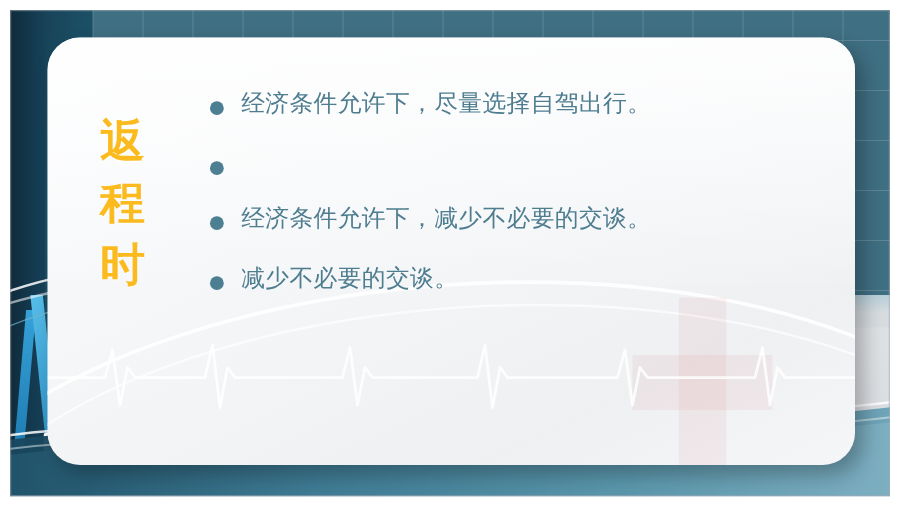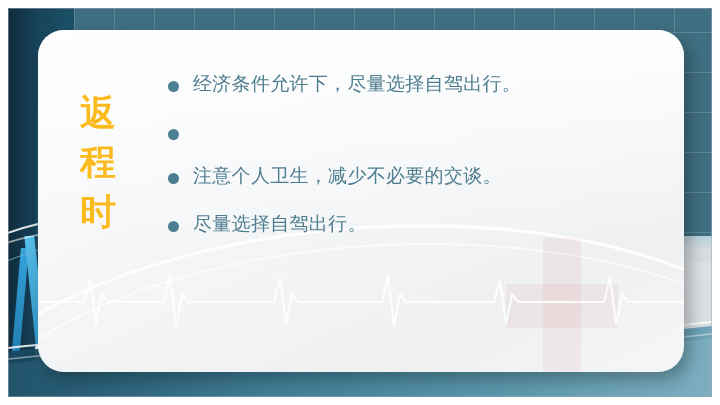--- a/index.html
+++ b/index.html
@@ -372,26 +372,26 @@
           <span class="bullet-dot"></span>
           <span class="bullet-text">经济条件允许下，尽量选择自驾出行。</span>
         </div>
 
         <div class="bullet-row">
           <span class="bullet-dot"></span>
         </div>
 
         <div class="bullet-row">
           <span class="bullet-dot"></span>
-          <span class="bullet-text">注意个人卫生，减少不必要的交谈。</span>
+          <span class="bullet-text">经济条件允许下，减少不必要的交谈。</span>
         </div>
 
         <div class="bullet-row">
           <span class="bullet-dot"></span>
-          <span class="bullet-text">尽量选择自驾出行。</span>
+          <span class="bullet-text">减少不必要的交谈。</span>
         </div>
 
       </div>
     </div>
   </div>
 
   <div class="frame"></div>
   <div class="frame-inner"></div>
 
 </div>

